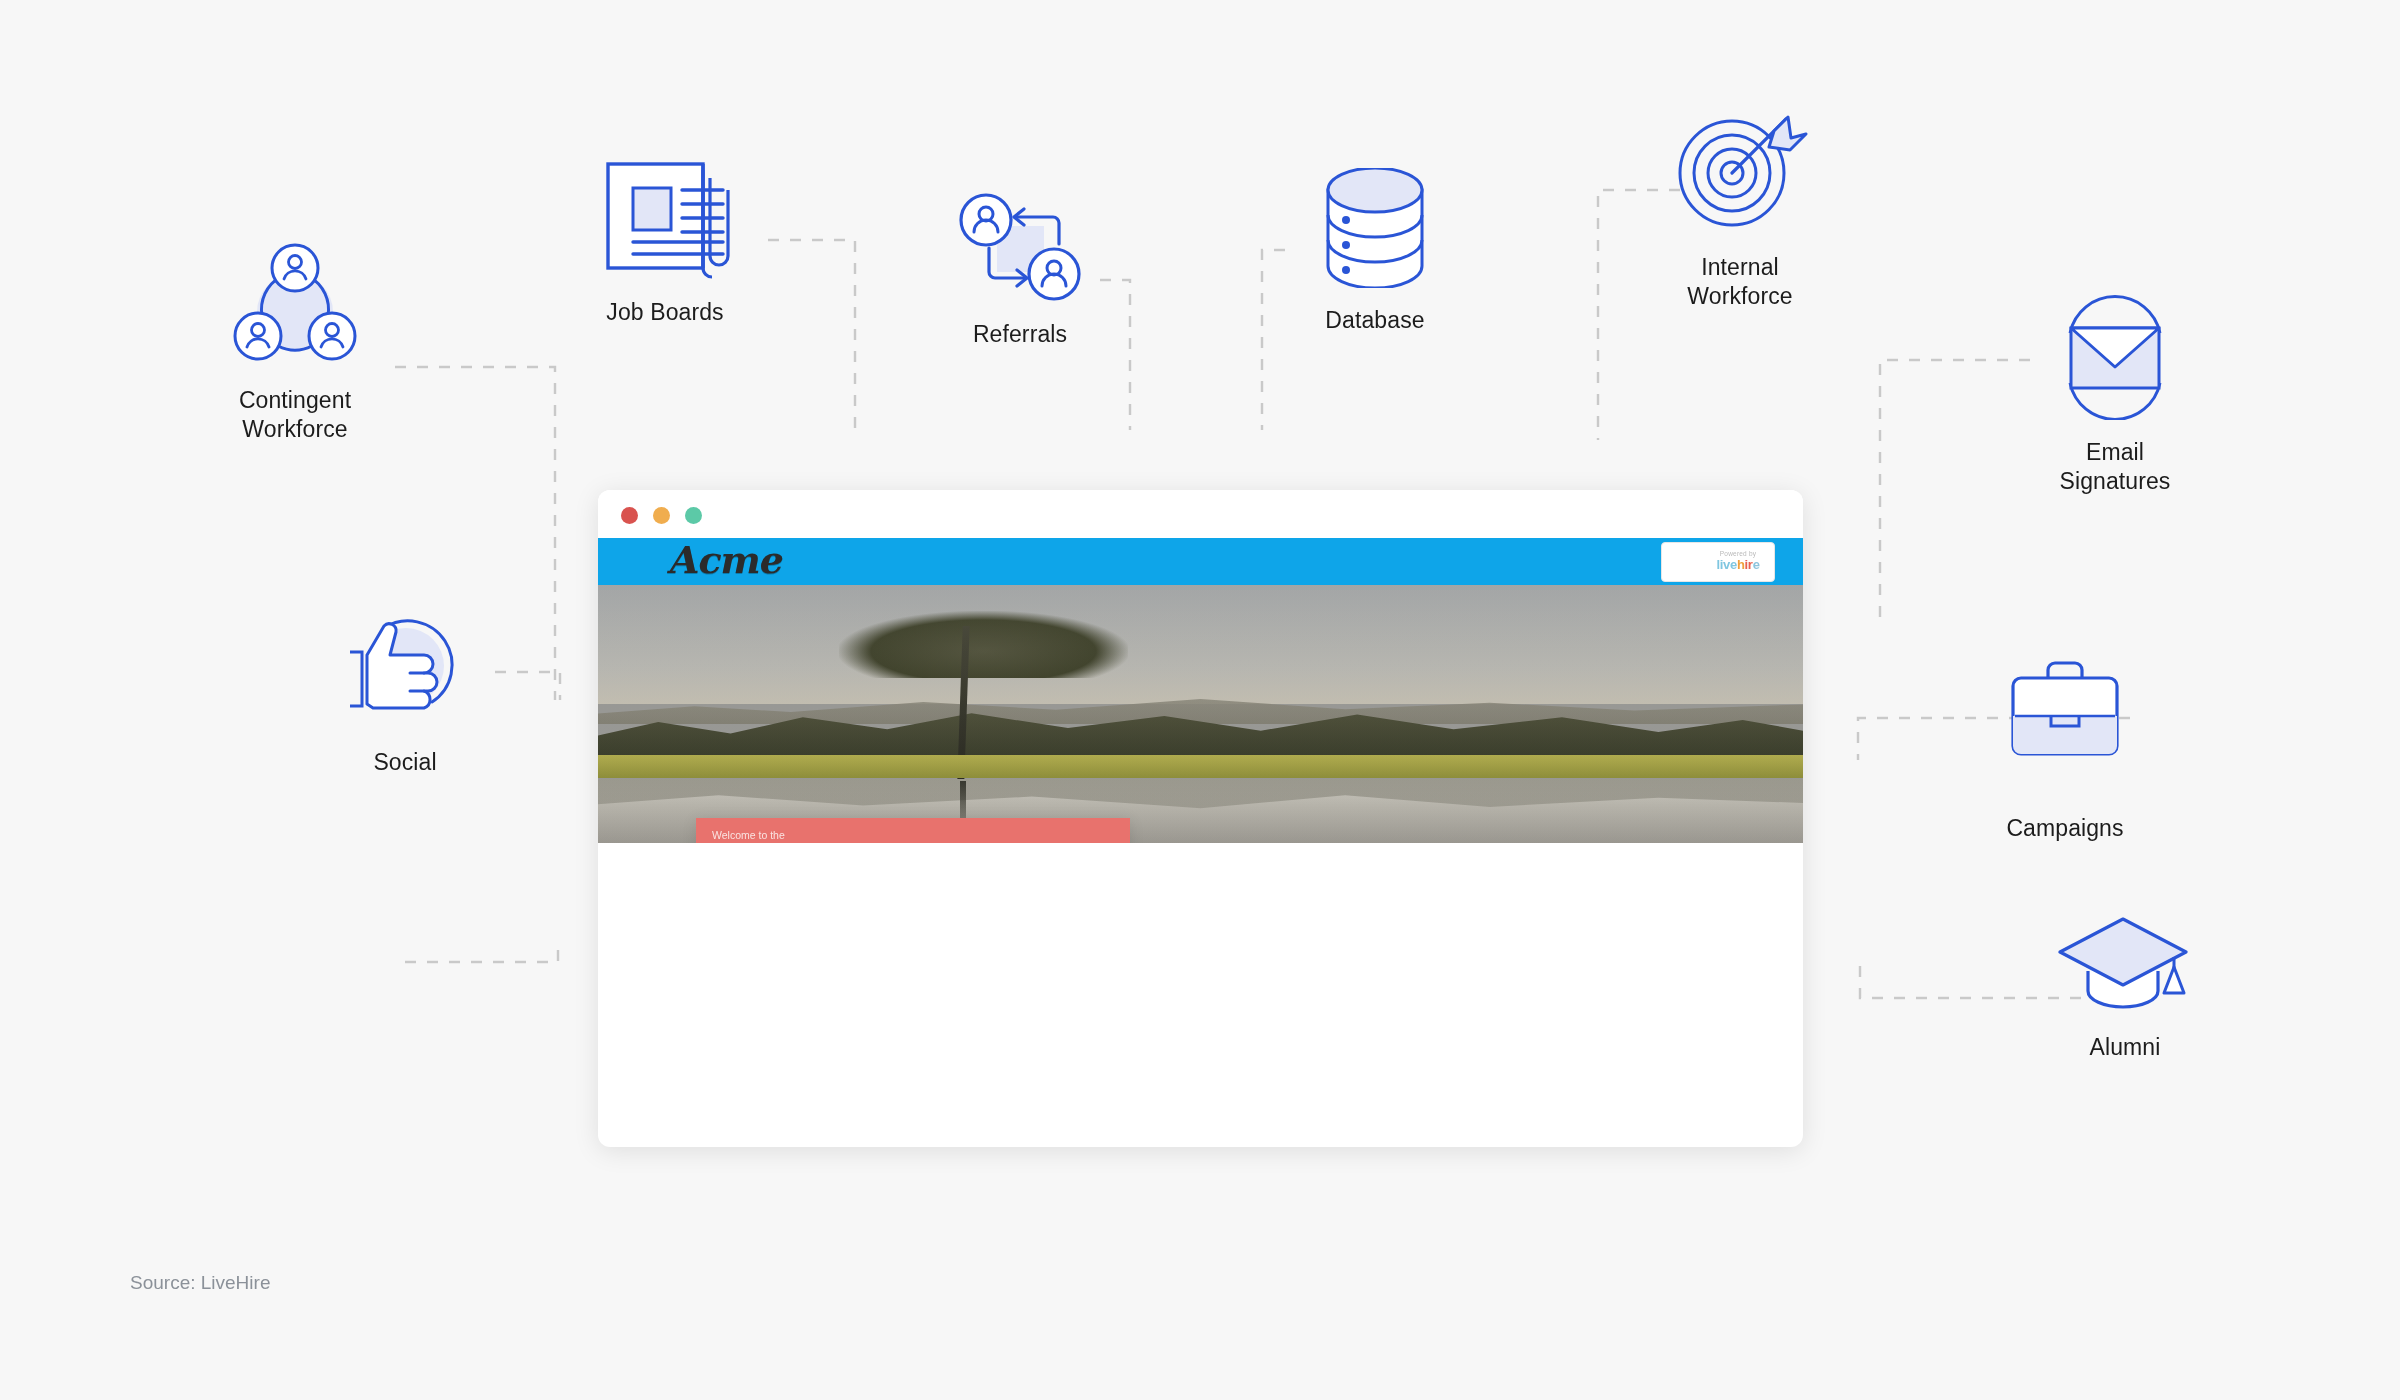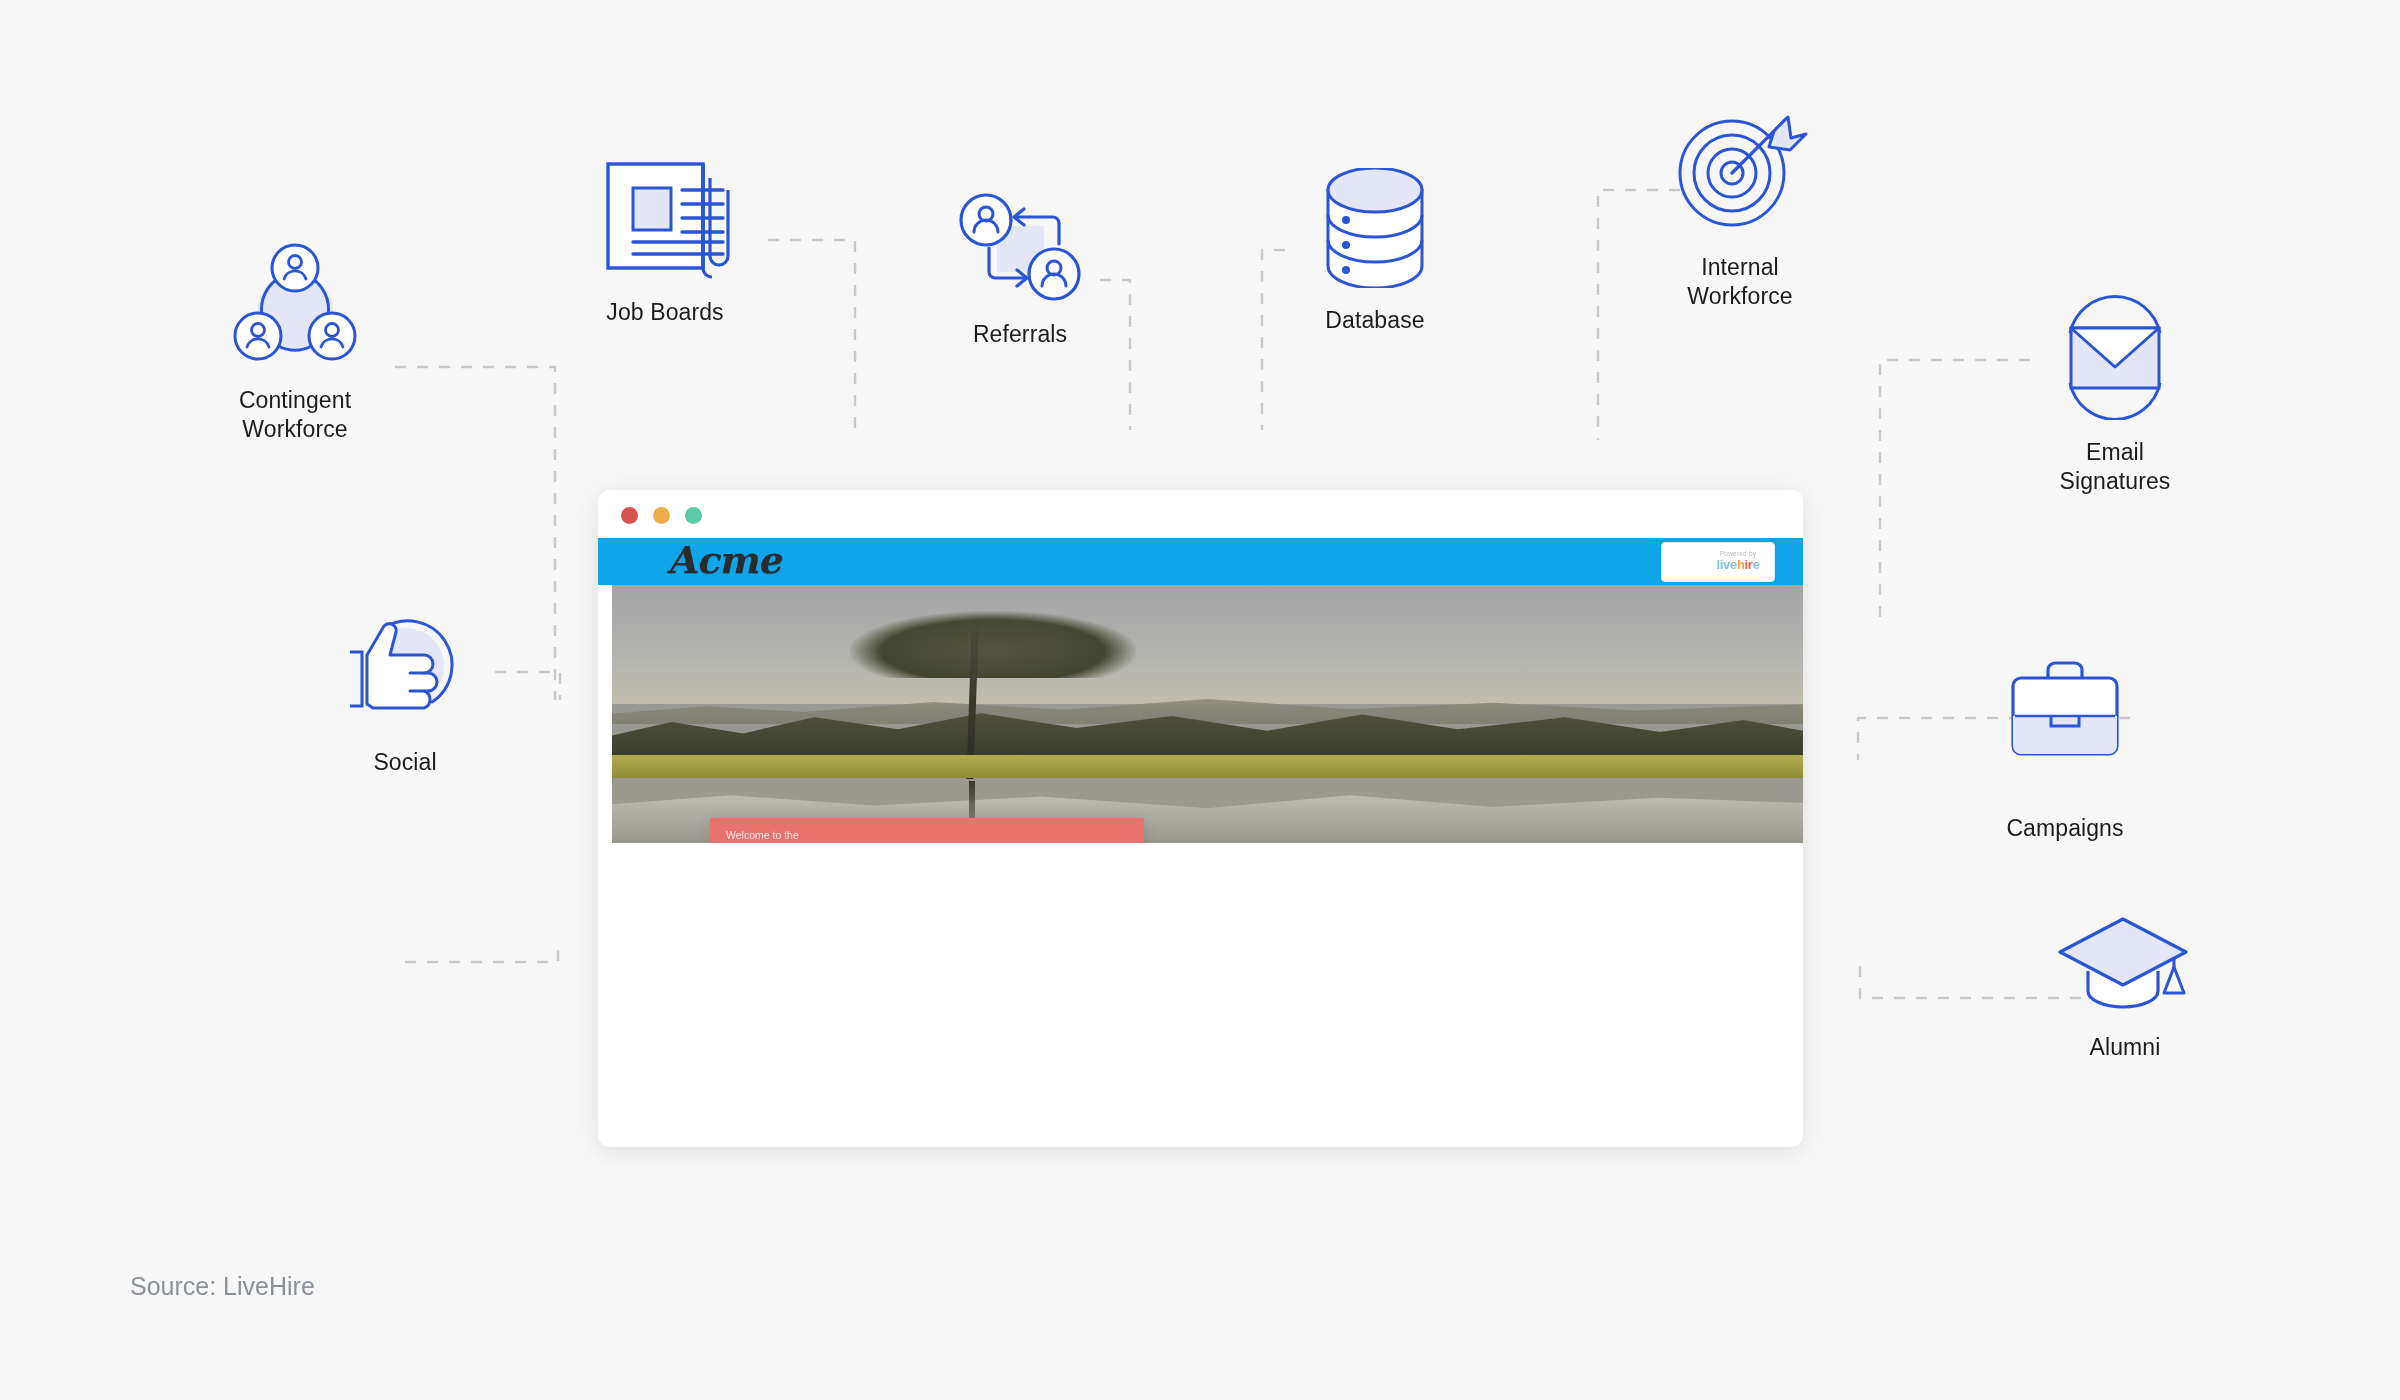--- a/index.html
+++ b/index.html
@@ -53,21 +53,21 @@
     position:absolute;right:28px;top:4px;width:72px;height:38px;
     border:1px solid #e6e6e6;border-radius:4px;background:#fff;
     display:flex;flex-direction:column;align-items:center;justify-content:center;padding-left:40px;
   }
   #powered .pb{font-size:6.5px;color:#b9b9b9;letter-spacing:.2px;line-height:1;}
   #powered .lh{font-size:13px;font-weight:700;line-height:1.25;letter-spacing:-.3px;}
   #powered .lh .c1{color:#7fc6e0;} #powered .lh .c2{color:#f0a03c;}
   #powered .lh .c3{color:#e8614f;} #powered .lh .c4{color:#8cc4dd;}
 
   
-  #hero{position:relative;height:258px;overflow:hidden;background:#9a9a97;margin-left:14px;}
+  #hero{position:relative;height:258px;overflow:hidden;background:#9a9a97;}
   #hero .photo{position:absolute;inset:0;}
   .sky{position:absolute;left:0;right:0;top:0;height:46%;
        background:linear-gradient(#a6a9ab,#bdbcb6 70%,#c9c4b6);}
   .mtn{position:absolute;left:0;right:0;top:40%;height:14%;
        background:linear-gradient(180deg,#8e8b7d,#7d7a6c);
        clip-path:polygon(0 70%,8% 50%,16% 66%,27% 38%,38% 60%,50% 30%,62% 58%,74% 40%,86% 62%,100% 45%,100% 100%,0 100%);
        opacity:.85;}
   .trees{position:absolute;left:0;right:0;top:44%;height:26%;
        background:linear-gradient(180deg,#4e4f36,#2f3321);
        clip-path:polygon(0 55%,5% 35%,11% 52%,17% 28%,24% 46%,31% 22%,39% 44%,47% 26%,55% 48%,63% 24%,71% 46%,80% 28%,88% 50%,95% 32%,100% 48%,100% 100%,0 100%);}
@@ -89,21 +89,21 @@
 
   
   #card{
     position:absolute;left:98px;top:233px;width:434px;height:240px;
     background:#fff;box-shadow:0 2px 14px rgba(0,0,0,.10);
   }
   #cardhead{background:#e8726d;padding:11px 16px 14px 16px;}
   #cardhead .small{color:#fae3e1;font-size:10.5px;line-height:1.2;}
 
   
-  #source{position:absolute;left:130px;top:1272px;font-size:25px;color:#8b9199;}
+  #source{position:absolute;left:130px;top:1272px;font-size:19px;color:#8b9199;}
 </style>
 </head>
 <body>
 
 <div id="stage">
 
   <svg id="connectors" viewBox="0 0 2400 1400">
     <g fill="none" stroke="#c9c9c9" stroke-width="2.4" stroke-dasharray="11 11">
 
       <path d="M395 367 H555 V700"></path>

